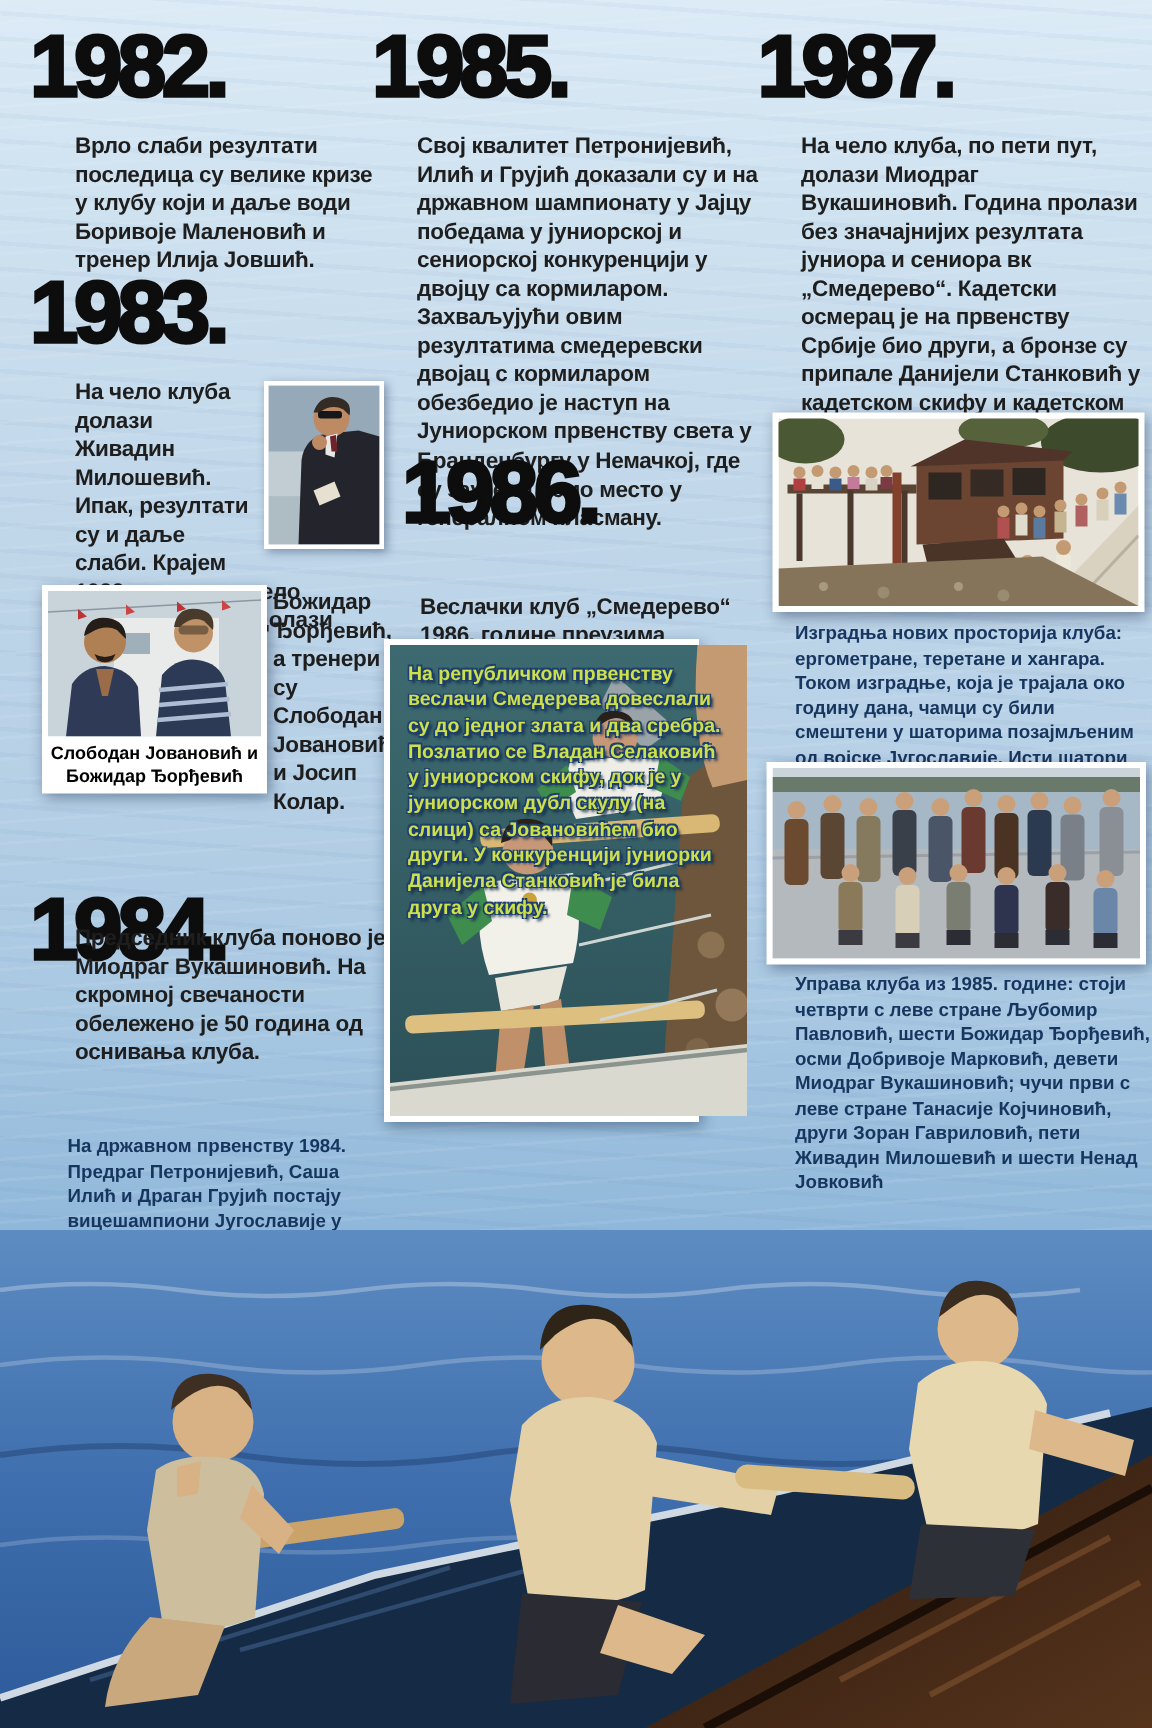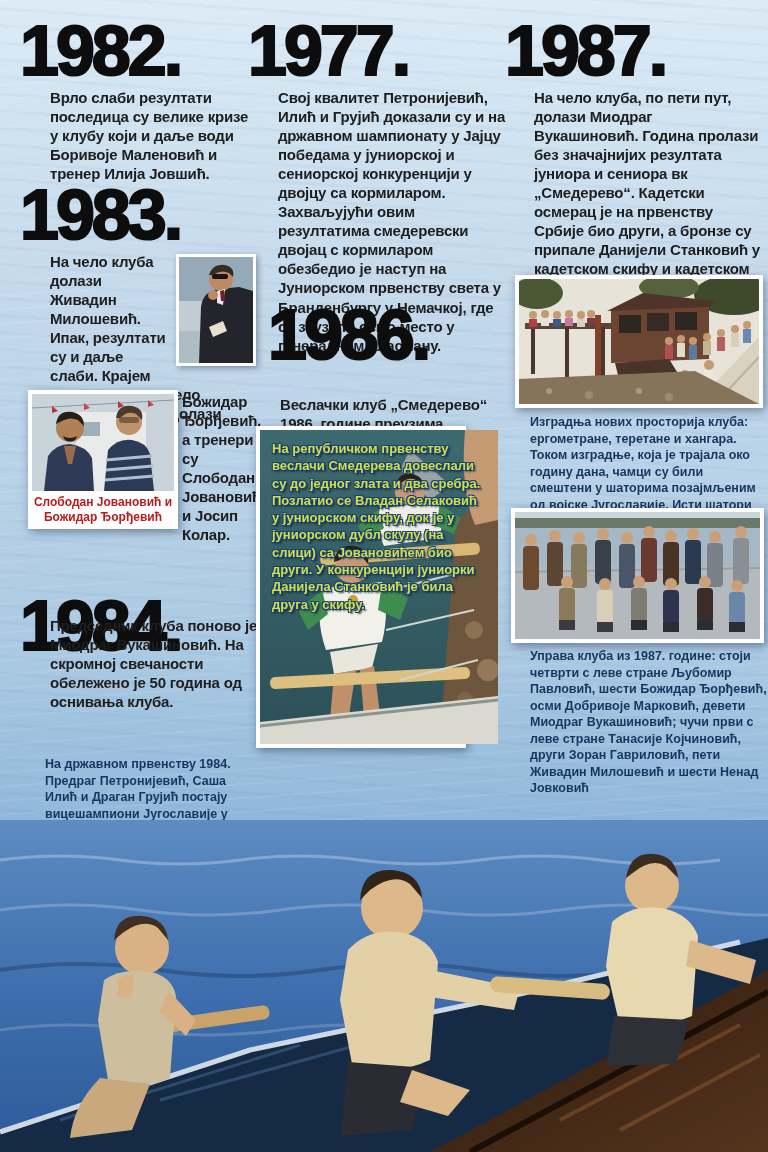--- a/index.html
+++ b/index.html
@@ -7,31 +7,31 @@
     width:768px;height:1152px;position:relative;overflow:hidden;
     font-family:"Liberation Sans",sans-serif;
     background:linear-gradient(180deg,#dcebf6 0%,#cfe2f0 12%,#c2d8ea 28%,#b6d0e6 45%,#a9c8e2 58%,#93badb 70%,#719fce 80%,#4f7fba 90%,#3a69a8 100%);
   }
   
   .ripples{position:absolute;inset:0;pointer-events:none;
     background:
       repeating-linear-gradient(176deg,rgba(255,255,255,.10) 0 2px,rgba(255,255,255,0) 2px 14px),
       repeating-linear-gradient(4deg,rgba(70,110,160,.07) 0 3px,rgba(0,0,0,0) 3px 17px);
     opacity:.7;}
-  .year-heading{position:absolute;font-weight:bold;font-size:70px;letter-spacing:-3px;
+  .year-heading{position:absolute;font-weight:bold;font-size:58px;letter-spacing:-3px;
     color:#0d0d0d;-webkit-text-stroke:2.2px #0d0d0d;line-height:1;}
   .body-text{position:absolute;font-size:15px;font-weight:bold;color:#1e1e1e;
     line-height:1.27;letter-spacing:-0.2px;}
   .caption{position:absolute;font-size:12.5px;font-weight:bold;color:#17365f;line-height:1.32;}
   .photo{position:absolute;background:#fff;padding:4px;box-shadow:2px 3px 9px rgba(15,35,70,.45);}
   .photo svg{display:block;}
   .float-photo{float:right;background:#fff;padding:3px;margin:2px 0 4px 7px;
     box-shadow:2px 2px 6px rgba(15,35,70,.4);}
   .float-photo svg{display:block;}
-  .photo-cap{font-size:12px;font-weight:bold;color:#b91c1c;text-align:center;line-height:1.25;padding-top:4px;}
+  .photo-cap{font-size:12px;font-weight:bold;color:#000000;text-align:center;line-height:1.25;padding-top:4px;}
   .overlay-text{position:absolute;left:12px;top:10px;width:212px;
     font-size:13px;font-weight:bold;color:#cde04c;line-height:1.33;
     text-shadow:-1px -1px 0 #1d3f6e,1px -1px 0 #1d3f6e,-1px 1px 0 #1d3f6e,1px 1px 0 #1d3f6e,2px 2px 2px #122a4a;}
   .bottom-scene{position:absolute;left:0;bottom:0;width:768px;height:332px;}
 </style>
 </head>
 <body>
 
 <div class="ripples"></div>
 
@@ -82,21 +82,21 @@
   </svg>
   <div class="photo-cap">Слободан Јовановић и Божидар Ђорђевић</div>
 </div>
 <div class="body-text" style="left:182px;top:392px;width:84px;">Божидар Ђорђевић, а тренери су Слободан Јовановић и Јосип Колар.</div>
 
 <div class="year-heading" style="left:20px;top:550px;margin-top:41px;">1984.</div>
 <div class="body-text" style="left:50px;top:616px;width:222px;">Председник клуба поново је Миодраг Вукашиновић. На скромној свечаности обележено је 50 година од оснивања клуба.</div>
 
 <div class="caption" style="left:45px;top:756px;width:200px;">На државном првенству 1984. Предраг Петронијевић, Саша Илић и Драган Грујић постају вицешампиони Југославије у двојцу са кормиларом у јуниорској и сениорској конкуренцији. Сребро осваја и кадетски дубл скул Јовановић и Селаковић.</div>
 
-<div class="year-heading" style="left:248px;top:16px;">1977.</div>
+<div class="year-heading" style="left:248px;top:16px;">1985.</div>
 <div class="body-text" style="left:278px;top:88px;width:228px;">Свој квалитет Петронијевић, Илић и Грујић доказали су и на државном шампионату у Јајцу победама у јуниорској и сениорској конкуренцији у двојцу са кормиларом. Захваљујући овим резултатима смедеревски двојац с кормиларом обезбедио је наступ на Јуниорском првенству света у Бранденбургу у Немачкој, где су заузели осмо место у генералном пласману.</div>
 
 <div class="year-heading" style="left:268px;top:300px;">1986.</div>
 <div class="body-text" style="left:280px;top:366px;width:218px;margin-top:29px;">Веслачки клуб „Смедерево“ 1986. године преузима Танасије Којчиновић.</div>
 
 <div class="photo" style="left:256px;top:426px;">
   <div style="position:relative;width:202px;height:314px;border-radius:14px;">
     <svg width="238" height="314" viewBox="0 0 238 314" style="position:absolute;inset:0;">
       <defs>
         <linearGradient id="wtr" x1="0" y1="0" x2="0" y2="1">
@@ -237,21 +237,21 @@
       <rect x="148" y="78" width="16" height="34" rx="4" fill="#2e3450"></rect>
       <rect x="148" y="110" width="16" height="10" fill="#2c2c34"></rect>
     <circle cx="190" cy="70" r="6" fill="#c9a07a"></circle>
       <rect x="182" y="76" width="16" height="34" rx="4" fill="#3a2c28"></rect>
       <rect x="182" y="108" width="16" height="10" fill="#2c2c34"></rect>
     <circle cx="222" cy="74" r="6" fill="#c9a07a"></circle>
       <rect x="214" y="80" width="16" height="32" rx="4" fill="#6a86a8"></rect>
       <rect x="214" y="110" width="16" height="10" fill="#2c2c34"></rect>
   </svg>
 </div>
-<div class="caption" style="left:530px;top:648px;width:238px;">Управа клуба из 1987. године: стоји четврти с леве стране Љубомир Павловић, шести Божидар Ђорђевић, осми Добривоје Марковић, девети Миодраг Вукашиновић; чучи први с леве стране Танасије Којчиновић, други Зоран Гавриловић, пети Живадин Милошевић и шести Ненад Јовковић</div>
+<div class="caption" style="left:530px;top:648px;width:238px;">Управа клуба из 1985. године: стоји четврти с леве стране Љубомир Павловић, шести Божидар Ђорђевић, осми Добривоје Марковић, девети Миодраг Вукашиновић; чучи први с леве стране Танасије Којчиновић, други Зоран Гавриловић, пети Живадин Милошевић и шести Ненад Јовковић</div>
 
 <svg class="bottom-scene" viewBox="0 0 768 332">
   <defs>
     <linearGradient id="deepwater" x1="0" y1="0" x2="0" y2="1">
       <stop offset="0" stop-color="#5d8cc2"></stop>
         <stop offset=".5" stop-color="#3f6fae"></stop>
         <stop offset="1" stop-color="#2d5a9a"></stop>
     </linearGradient>
     <linearGradient id="hullg" x1="0" y1="0" x2="1" y2="1">
       <stop offset="0" stop-color="#2a180e"></stop>

